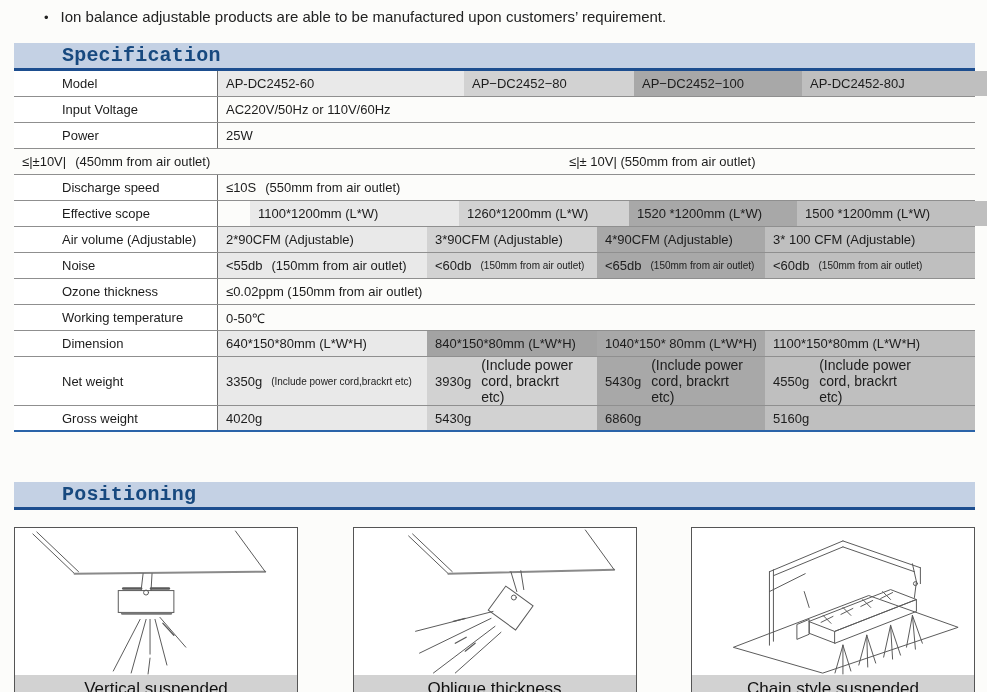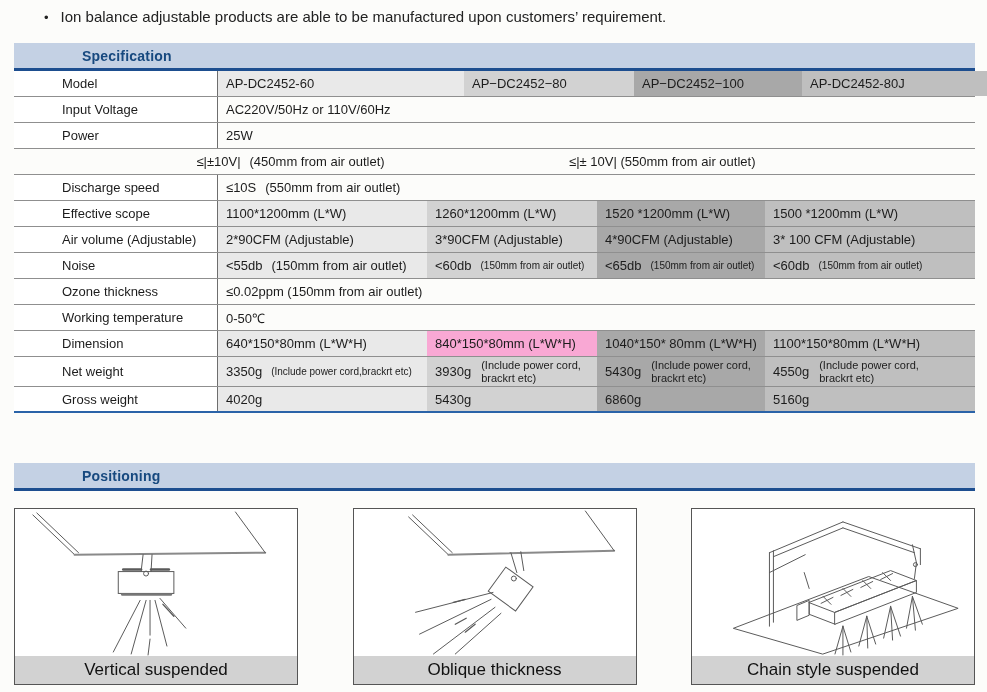--- a/index.html
+++ b/index.html
@@ -31,25 +31,26 @@
   section{margin-left:14px;width:961px;}
   .spec{margin-top:18px;}
   .band{
     background:var(--band-bg);
     border-bottom:3px solid var(--rule-blue);
     height:28px;
     display:flex;
     align-items:center;
   }
   .band h2{
-    font-size:14px;
+    font-size:20px;
     font-weight:bold;
     color:var(--band-text);
-    padding-left:68px;
+    padding-left:48px;
     letter-spacing:.2px;
+    font-family:Liberation Mono, monospace;
   }
   
   .ttable{width:961px;}
   .trow{
     display:flex;
     align-items:stretch;
     border-bottom:1px solid var(--line);
     min-height:26px;
   }
   .trow.tall{min-height:30px;}
@@ -72,21 +73,21 @@
     align-items:center;
     flex:none;
     white-space:nowrap;
     overflow:hidden;
   }
   .tcell .val{white-space:nowrap;}
   .tcell .note{margin-left:9px;white-space:nowrap;}
   .tcell .note.small{font-size:10px;}
   .tcell .note.twol{
     display:inline-block;
-    font-size:11px;
+    font-size:14px;
     line-height:1.15;
     white-space:normal;
     width:104px;
     margin-left:10px;
   }
   
   .pos{margin-top:50px;}
   .figures{
     margin-top:17px;
     display:flex;
@@ -146,38 +147,38 @@
           <span class="val">AC220V/50Hz  or 110V/60Hz</span>
         </div>
       </div>
       <div class="trow">
         <div class="tlabel">Power</div>
         <div class="tcell" style="width: 757px;">
           <span class="val">25W</span>
         </div>
       </div>
       <div class="trow">
-        <div class="tcell" style="width: 547px; justify-content: center;">
+        <div class="tcell" style="width: 547px;">
           <span class="val">≤|±10V|</span>
           <span class="note">(450mm from air outlet)</span>
         </div>
         <div class="tcell" style="width: 210px;">
           <span class="val">≤|± 10V| (550mm from air outlet)</span>
         </div>
       </div>
       <div class="trow">
         <div class="tlabel">Discharge speed</div>
         <div class="tcell" style="width: 210px;">
           <span class="val">≤10S</span>
           <span class="note">(550mm from air outlet)</span>
         </div>
       </div>
       <div class="trow">
         <div class="tlabel">Effective scope</div>
-        <div class="tcell" style="width: 209px; background: rgb(233, 233, 233);">
+        <div class="tcell" style="width: 209px; background: rgb(233, 233, 233); margin-left: 32px;">
           <span class="val">1100*1200mm  (L*W)</span>
         </div>
         <div class="tcell" style="width: 170px; background: rgb(210, 210, 210);">
           <span class="val">1260*1200mm (L*W)</span>
         </div>
         <div class="tcell" style="width: 168px; background: rgb(168, 168, 168);">
           <span class="val">1520 *1200mm (L*W)</span>
         </div>
         <div class="tcell" style="width: 210px; background: rgb(191, 191, 191);">
           <span class="val">1500 *1200mm (L*W)</span>
@@ -227,21 +228,21 @@
         <div class="tlabel">Working temperature</div>
         <div class="tcell" style="width: 757px;">
           <span class="val">0-50℃</span>
         </div>
       </div>
       <div class="trow">
         <div class="tlabel">Dimension</div>
         <div class="tcell" style="width: 209px; background: rgb(233, 233, 233);">
           <span class="val">640*150*80mm  (L*W*H)</span>
         </div>
-        <div class="tcell" style="width: 170px; background: #f9a8d4;">
+        <div class="tcell" style="width: 170px; background: #a3a3a3;">
           <span class="val">840*150*80mm (L*W*H)</span>
         </div>
         <div class="tcell" style="width: 168px; background: rgb(168, 168, 168);">
           <span class="val">1040*150* 80mm (L*W*H)</span>
         </div>
         <div class="tcell" style="width: 210px; background: rgb(191, 191, 191);">
           <span class="val">1100*150*80mm (L*W*H)</span>
         </div>
       </div>
       <div class="trow tall">

